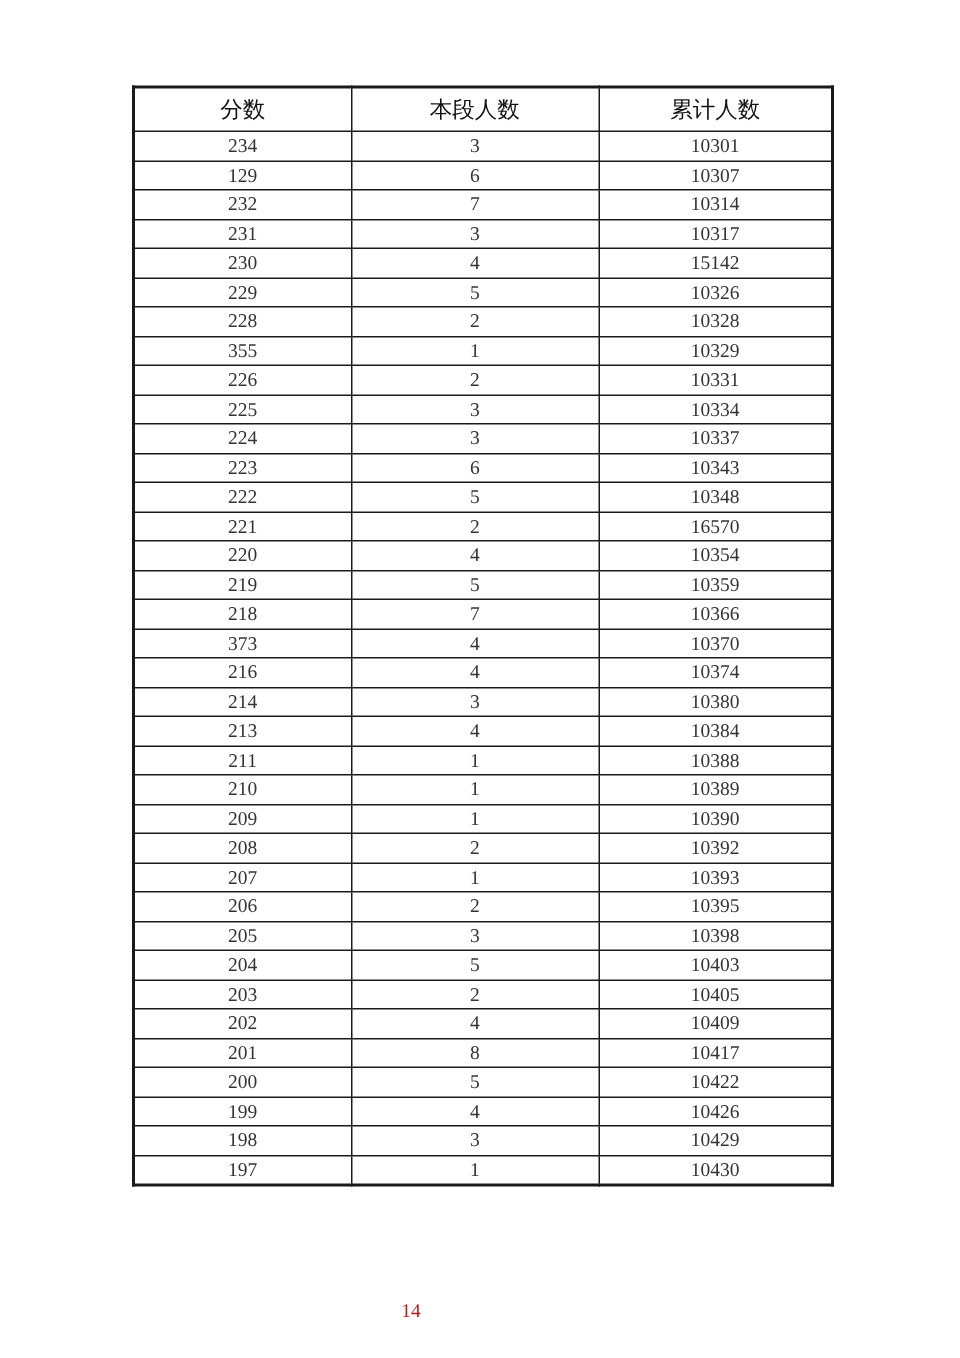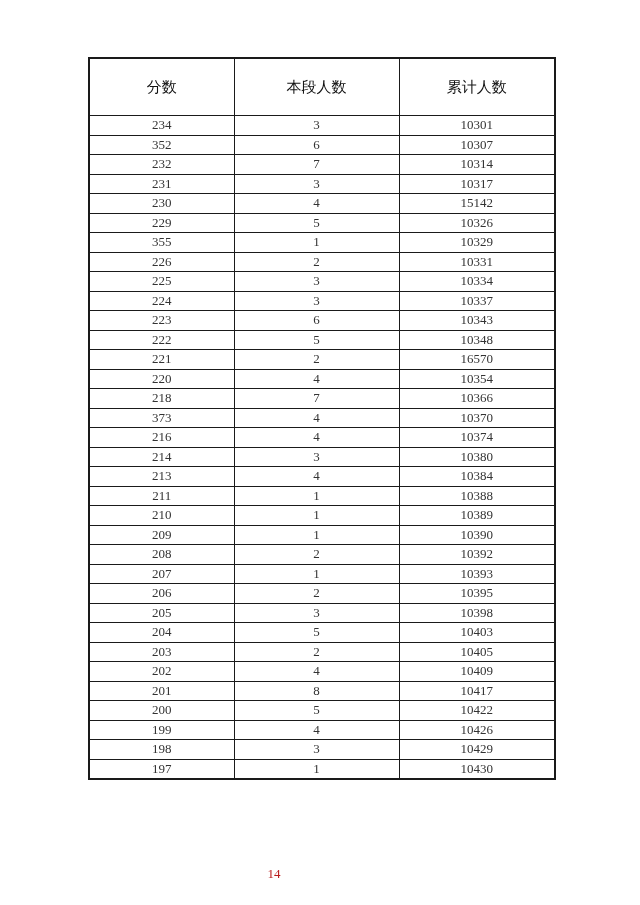--- a/index.html
+++ b/index.html
@@ -18,21 +18,21 @@
     .score-table col.c3 { width: 156px; }
     .score-table th {
       height: 28px;
       font-family: "DejaVu Sans", sans-serif;
       font-size: 15px;
       font-weight: normal;
       color: #111;
       border: 1.5px solid #1a1a1a;
       text-align: center;
       vertical-align: middle;
-      padding: 14px;
+      padding: 0;
     }
     .score-table td {
       height: 18.5px;
       font-family: "Liberation Serif", "DejaVu Serif", serif;
       font-size: 13px;
       color: #333;
       border: 1.5px solid #1a1a1a;
       text-align: center;
       vertical-align: middle;
       padding: 0;
@@ -65,21 +65,21 @@
       <th>累计人数</th>
     </tr>
   </thead>
   <tbody id="table-body">
       <tr>
         <td>234</td>
         <td>3</td>
         <td>10301</td>
       </tr>
       <tr>
-        <td>352</td>
+        <td>129</td>
         <td>6</td>
         <td>10307</td>
       </tr>
       <tr>
         <td>232</td>
         <td>7</td>
         <td>10314</td>
       </tr>
       <tr>
         <td>231</td>
@@ -90,20 +90,25 @@
         <td>230</td>
         <td>4</td>
         <td>15142</td>
       </tr>
       <tr>
         <td>229</td>
         <td>5</td>
         <td>10326</td>
       </tr>
       <tr>
+        <td>228</td>
+        <td>2</td>
+        <td>10328</td>
+      </tr>
+      <tr>
         <td>355</td>
         <td>1</td>
         <td>10329</td>
       </tr>
       <tr>
         <td>226</td>
         <td>2</td>
         <td>10331</td>
       </tr>
       <tr>
@@ -128,20 +133,25 @@
       </tr>
       <tr>
         <td>221</td>
         <td>2</td>
         <td>16570</td>
       </tr>
       <tr>
         <td>220</td>
         <td>4</td>
         <td>10354</td>
+      </tr>
+      <tr>
+        <td>219</td>
+        <td>5</td>
+        <td>10359</td>
       </tr>
       <tr>
         <td>218</td>
         <td>7</td>
         <td>10366</td>
       </tr>
       <tr>
         <td>373</td>
         <td>4</td>
         <td>10370</td>

